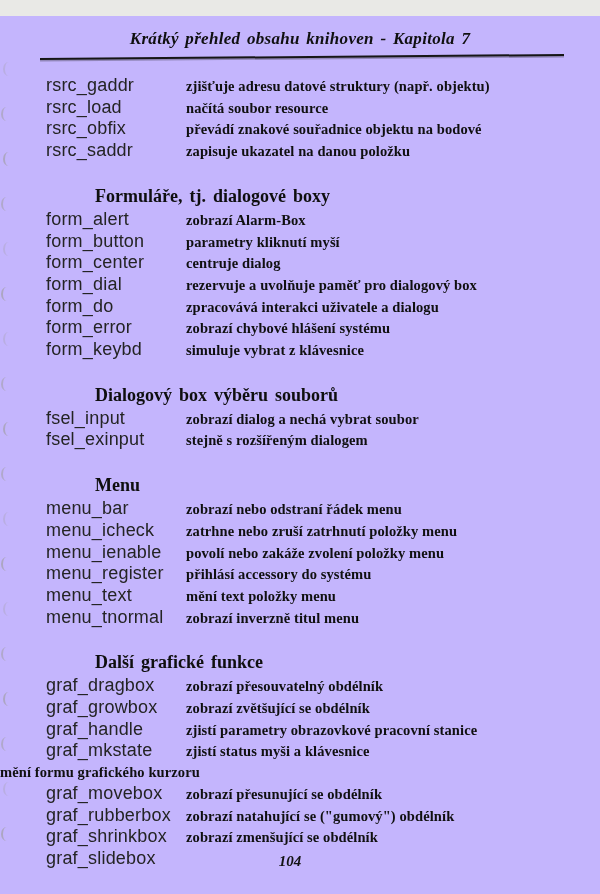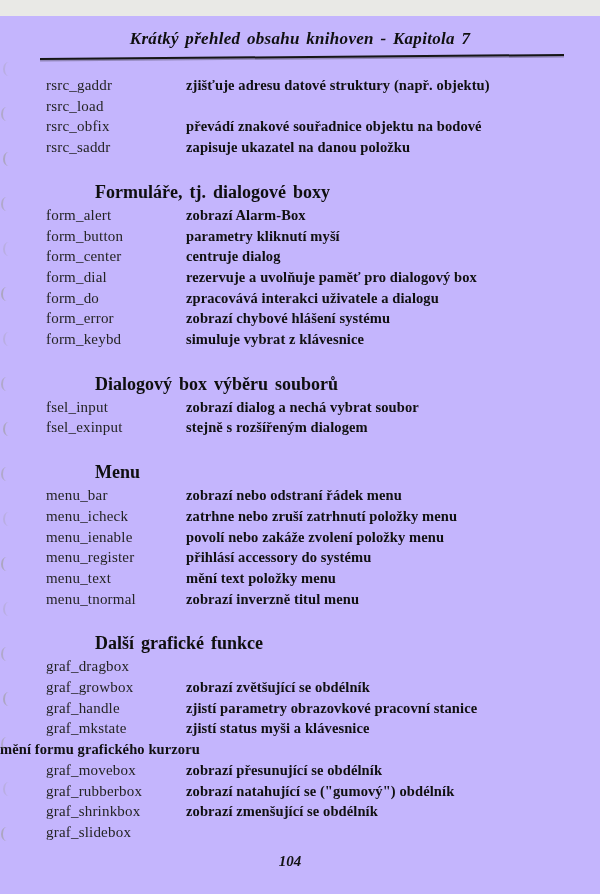--- a/index.html
+++ b/index.html
@@ -44,22 +44,22 @@
   
   .content { margin-top:17px; }
   .section-heading {
     margin:24px 0 2px 95px;
     font-size:18px; font-weight:bold;
     word-spacing:2.5px; color:#0f0f0f;
   }
   .row { display:flex; align-items:baseline; line-height:20.7px; }
   .fn {
     flex:0 0 140px; margin-left:46px;
-    font-family:Liberation Serif, serif;
-    font-size:15px; color:#242424; letter-spacing:.2px;
+    font-family:Liberation Sans, sans-serif;
+    font-size:18px; color:#242424; letter-spacing:.2px;
   }
   .desc {
     width:374px;
     font-size:14.5px; font-weight:bold;
     text-align:justify; letter-spacing:.1px; color:#101010;
   }
 
   .page-number {
     position:absolute; bottom:40px; left:0; width:580px;
     text-align:center;
@@ -99,20 +99,21 @@
 
   <div class="content">
 
     <section>
       <div class="row">
         <span class="fn">rsrc_gaddr</span>
         <span class="desc">zjišťuje adresu datové struktury (např. objektu)</span>
       </div>
       <div class="row">
         <span class="fn">rsrc_load</span>
+        <span class="desc">načítá soubor resource</span>
       </div>
       <div class="row">
         <span class="fn">rsrc_obfix</span>
         <span class="desc">převádí znakové souřadnice objektu na bodové</span>
       </div>
       <div class="row">
         <span class="fn">rsrc_saddr</span>
         <span class="desc">zapisuje ukazatel na danou položku</span>
       </div>
     </section>
@@ -186,20 +187,21 @@
       <div class="row">
         <span class="fn">menu_tnormal</span>
         <span class="desc">zobrazí inverzně titul menu</span>
       </div>
     </section>
 
     <section>
       <div class="section-heading">Další grafické funkce</div>
       <div class="row">
         <span class="fn">graf_dragbox</span>
+        <span class="desc">zobrazí přesouvatelný obdélník</span>
       </div>
       <div class="row">
         <span class="fn">graf_growbox</span>
         <span class="desc">zobrazí zvětšující se obdélník</span>
       </div>
       <div class="row">
         <span class="fn">graf_handle</span>
         <span class="desc">zjistí parametry obrazovkové pracovní stanice</span>
       </div>
       <div class="row">

